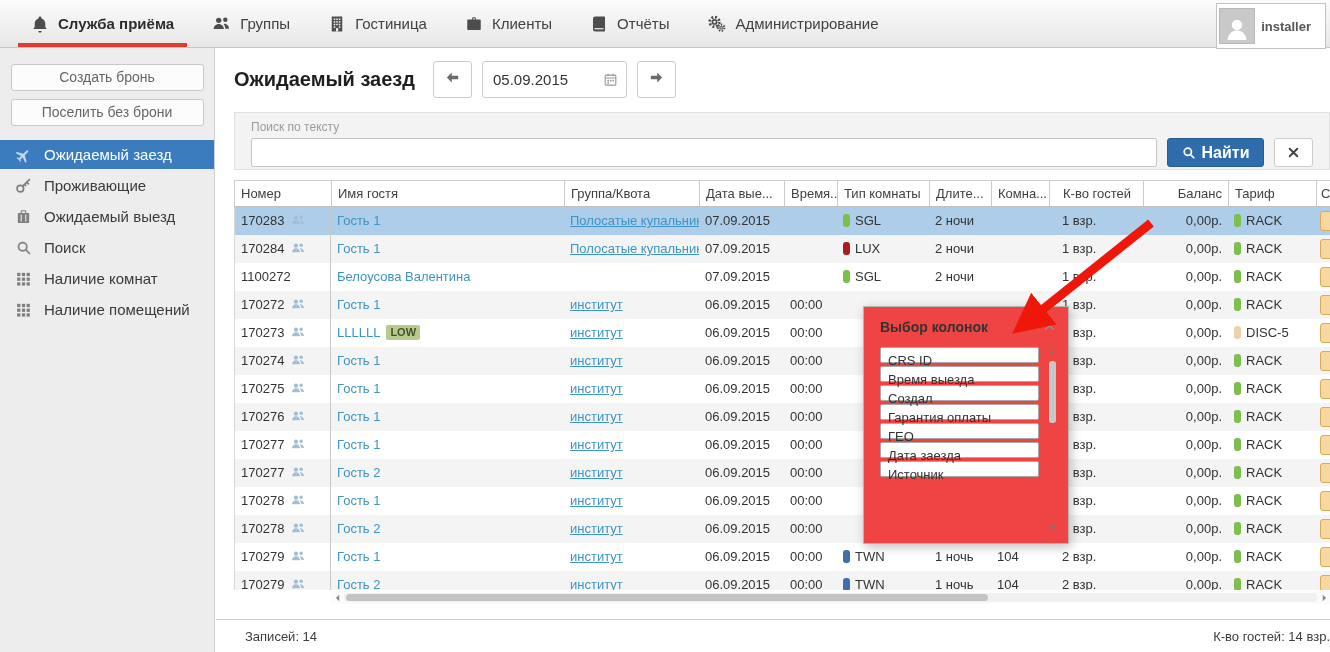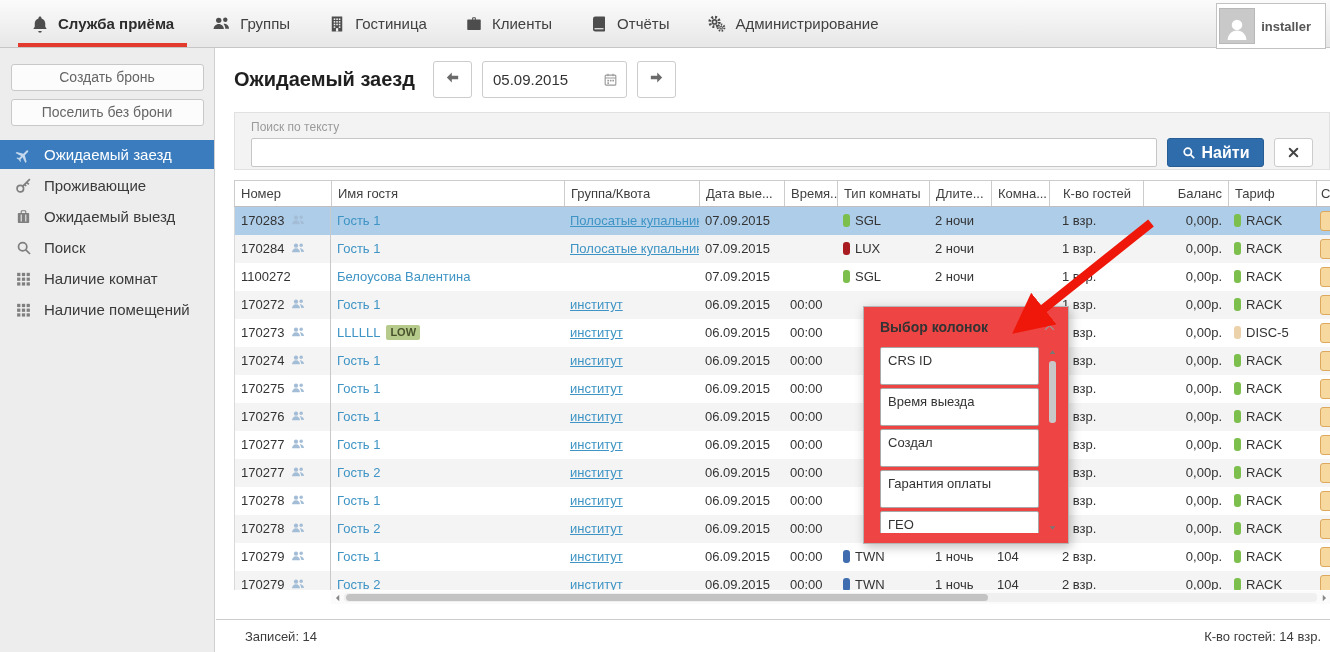--- a/index.html
+++ b/index.html
@@ -92,30 +92,30 @@
   .hs-thumb{position:absolute;left:2px;top:1px;height:7px;width:66%;background:#c3c3c3;border-radius:4px;cursor:grab;}
 
   
   .popup{position:absolute;left:647px;top:258px;width:206px;height:238px;background:#ef4444;
          border:1px solid #b5b5b5;box-shadow:2px 3px 10px rgba(0,0,0,0.25);z-index:40;
          box-sizing:border-box;padding:12px 8px 10px 16px;}
   .popup-title{font-size:14px;font-weight:bold;color:#333;}
   .popup-close{position:absolute;right:12px;top:12px;color:#9a9a9a;cursor:pointer;display:flex;}
   .popup-body{display:flex;margin-top:12px;height:186px;overflow:hidden;}
   .popup-list{flex:1;overflow:hidden;}
-  .popup-item{border:1px solid #a8a8a8;border-radius:2px;height:38px;line-height:25px;padding-left:7px;
+  .popup-item{border:1px solid #a8a8a8;border-radius:2px;height:16px;line-height:25px;padding-left:7px;
               margin-bottom:3px;font-size:13px;color:#333;background:#fff;cursor:pointer;box-sizing:border-box;}
   .popup-scroll{width:16px;display:flex;flex-direction:column;align-items:center;padding-left:5px;}
   .ps-caret{color:#777;cursor:pointer;display:flex;}
   .ps-thumb{width:7px;height:62px;background:#c8c8c8;border-radius:3px;margin-top:3px;cursor:grab;}
   .ps-space{flex:1;}
 
   
   .footer{position:absolute;left:0;right:0;bottom:0;height:33px;border-top:1px solid #ccc;background:#fff;
-          display:flex;align-items:center;justify-content:space-between;padding:0 9px 0 29px;
+          display:flex;align-items:center;justify-content:space-between;padding:0 0 0 29px;
           font-size:13px;color:#3c3c3c;box-sizing:border-box;gap:16px;}
 
   .arrow-svg{position:absolute;left:0;top:0;z-index:60;pointer-events:none;}
 </style>
 </head>
 <body>
 
 <div class="topnav">
   <div class="nav-tabs">
       <div class="nav-tab active">

